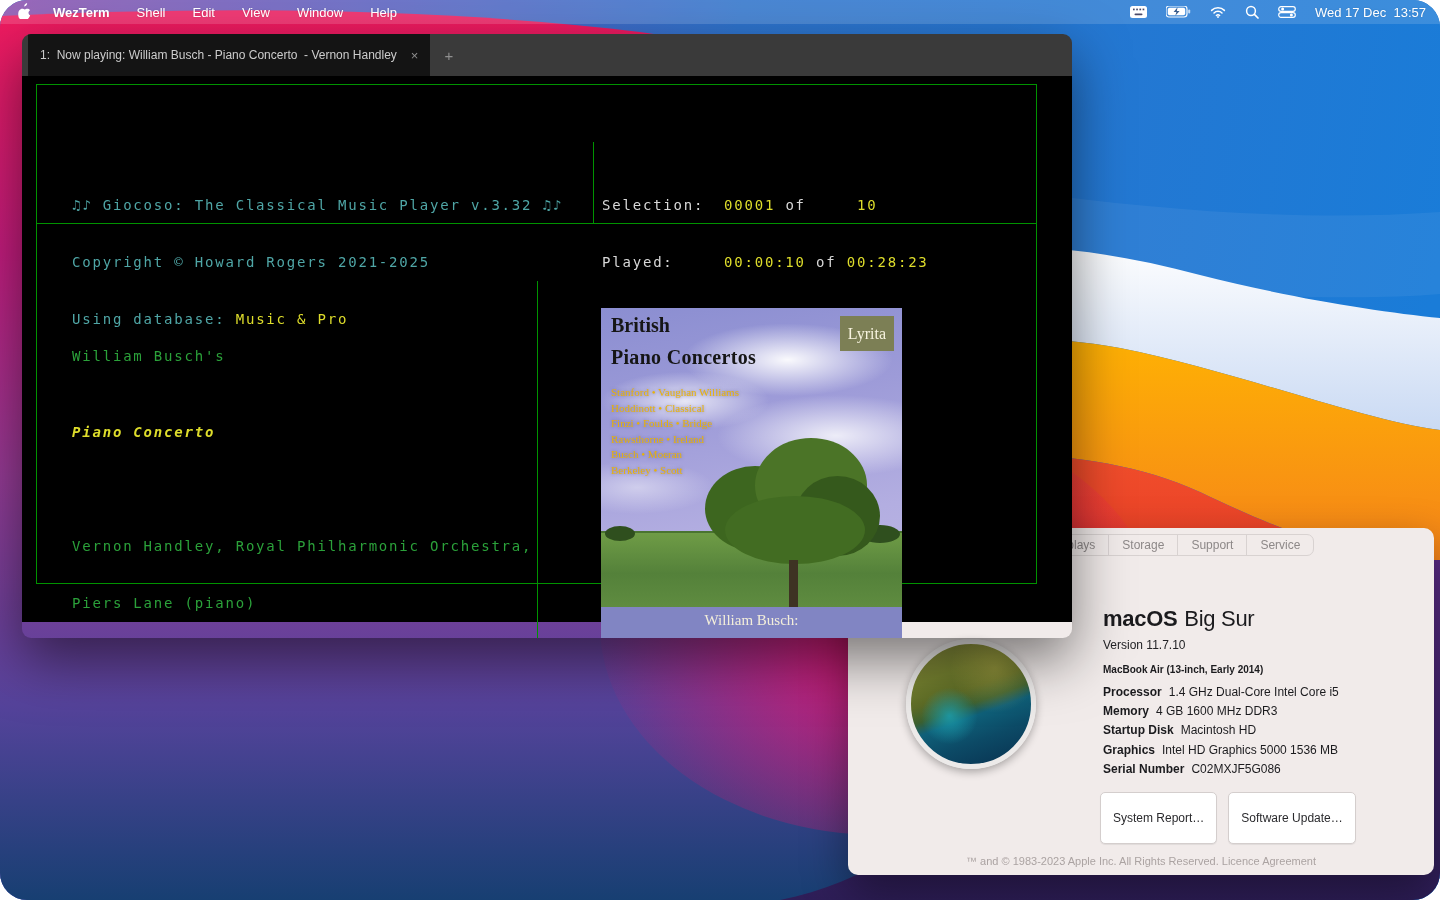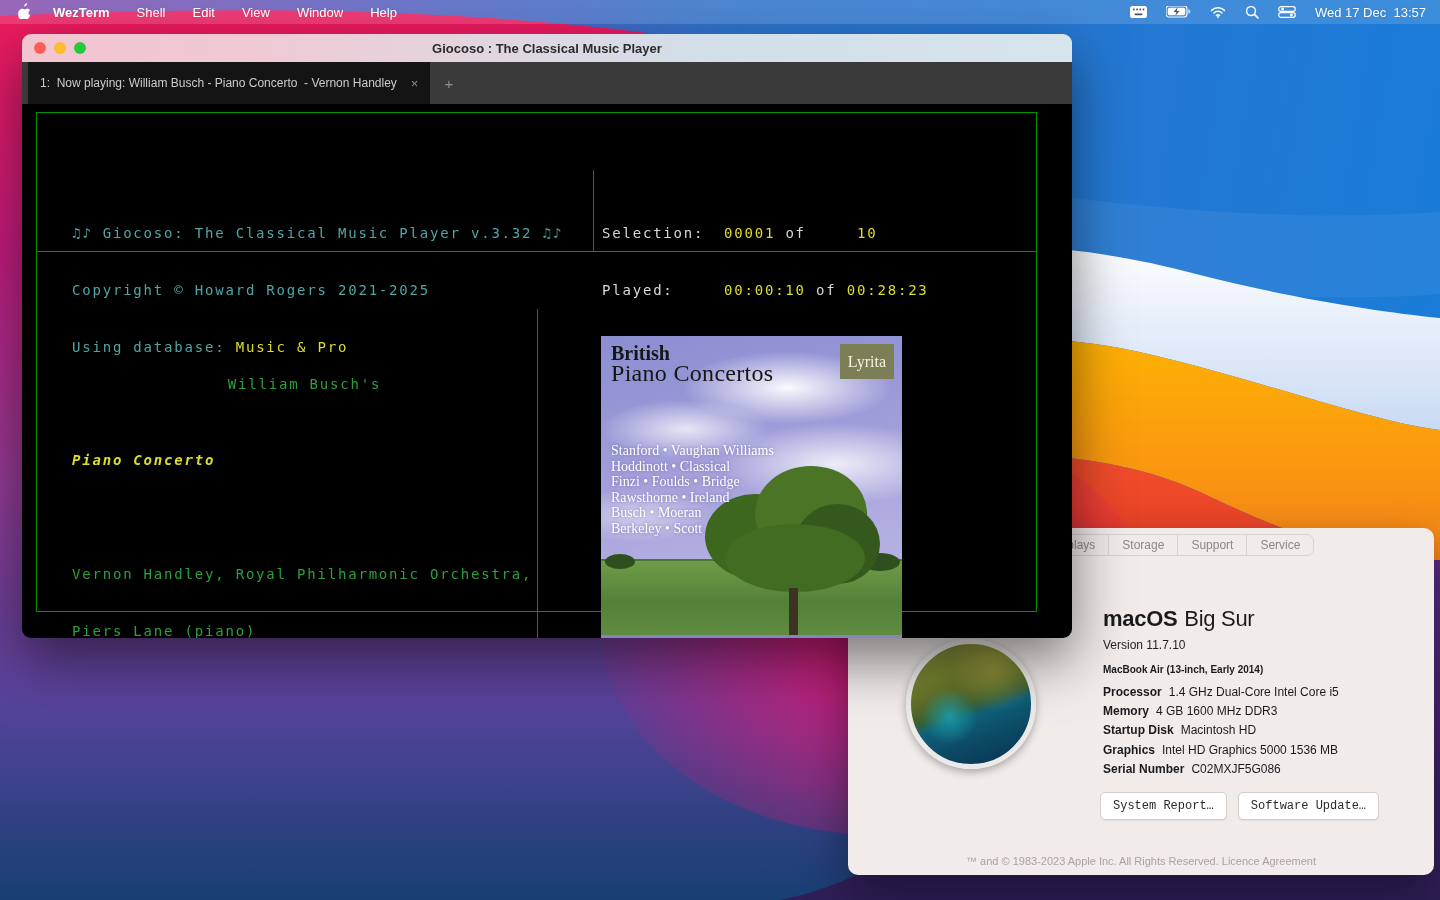--- a/index.html
+++ b/index.html
@@ -1,17 +1,17 @@
 <!DOCTYPE html>
 <html style="--term-green: #009300; --term-green-text: #2ba13a; --term-green-dim: #1d7c26; --term-teal: #4fa6a6; --term-yellow: #dedd2b; --term-value: #c9cf6d; --term-white: #d8d8d8;"><head>
 <meta charset="utf-8">
 <style>
   * { margin:0; padding:0; box-sizing:border-box; }
   html,body { width:1440px; height:900px; overflow:hidden; font-family:"Liberation Sans",sans-serif; }
-  .desktop { position:relative; width:1440px; height:900px; overflow:hidden; background:#1a6fc4; }
+  .desktop { position:relative; width:1440px; height:900px; overflow:hidden; background:#1a6fc4;border-radius:27px; }
   .wallpaper { position:absolute; inset:0; z-index:0; }
 
   
   .menubar { position:absolute; top:0; left:0; right:0; height:24px; z-index:50;
     background:rgba(255,255,255,.14); display:flex; align-items:center; color:#fff;
     font-size:13px; padding:0 14px 0 18px; }
   .menubar .mitem { margin-right:27px; text-shadow:0 0 2px rgba(0,0,0,.15); }
   .menubar .app-name { font-weight:700; }
   .mb-right { margin-left:auto; display:flex; align-items:center; gap:19px; }
   .mb-clock { white-space:pre; text-shadow:0 0 2px rgba(0,0,0,.15);text-align:center; }
@@ -43,21 +43,21 @@
   .hdr-right { flex:1; border-left:1px solid var(--term-green); padding:16px 0 0 8px; }
   .row-body { height:378px; display:flex; border-bottom:1px solid var(--term-green); }
   .body-left { width:500px; }
   .body-right { flex:1; border-left:1px solid var(--term-green); position:relative; }
 
   .tl { color:var(--term-teal); }
   .yl { color:var(--term-yellow); }
   .wh { color:var(--term-white); }
   .gr { color:var(--term-green-text); }
   .stat-label { display:inline-block; width:122px; color:var(--term-white); }
-  .composer { margin:28px 0 0 35px;text-align:center; }
+  .composer { margin:28px 0 0 35px; }
   .work { margin:19px 0 0 35px; font-style:italic; font-weight:bold; }
   .performers { margin:19px 0 0 35px; }
 
   
   .album { position:absolute; left:63px; top:27px; width:301px; height:345px; overflow:hidden;
     font-family:"Liberation Serif","DejaVu Serif",serif; letter-spacing:0; white-space:normal; }
   .album-sky { position:absolute; inset:0; background:
     radial-gradient(ellipse 150px 52px at 62% 15%, rgba(255,255,255,.95), rgba(255,255,255,0) 70%),
     radial-gradient(ellipse 120px 42px at 28% 27%, rgba(255,255,255,.75), rgba(255,255,255,0) 70%),
     radial-gradient(ellipse 170px 58px at 78% 37%, rgba(255,255,255,.8), rgba(255,255,255,0) 70%),
@@ -70,25 +70,25 @@
   .shrub.s2 { right:2px; bottom:110px; width:40px; height:18px; }
   .tree { position:absolute; left:96px; top:126px; width:190px; height:150px; }
   .blob { position:absolute; border-radius:50%; }
   .blob.b1 { left:8px; top:32px; width:100px; height:85px; background:#3d661f; }
   .blob.b2 { left:58px; top:4px; width:112px; height:95px; background:#4b7427; }
   .blob.b3 { left:98px; top:42px; width:85px; height:80px; background:#35591c; }
   .blob.b4 { left:28px; top:62px; width:140px; height:68px; background:#426c22; }
   .trunk { position:absolute; left:92px; top:126px; width:9px; height:52px; background:#3e3323; }
   .album-title { position:absolute; left:10px; top:8px; color:#161616; }
   .album-title .t1 { font-size:20px; font-weight:700; }
-  .album-title .t2 { font-size:24px; font-weight:400; margin-top:1px; letter-spacing:.3px; }
+  .album-title .t2 { font-size:20px; font-weight:700; margin-top:13px; letter-spacing:.3px; }
   .album-badge { position:absolute; top:8px; right:8px; background:#7c7f55; color:#f7f3df;
     font-size:16px; padding:8px 8px; }
-  .album-composers { position:absolute; left:10px; top:77px; color:#ffffff; font-size:14px;
-    line-height:15.6px; text-shadow:0 0 3px rgba(70,70,130,.55);margin-top:30px; }
+  .album-composers { position:absolute; left:10px; top:77px; color:#eab308; font-size:11px;
+    line-height:15.6px; text-shadow:0 0 3px rgba(70,70,130,.55); }
   .album-caption { position:absolute; left:0; right:0; bottom:0; height:46px; background:#8185c3;
     color:#f3eeda; text-align:center; font-size:15px; line-height:19px; padding-top:4px; }
 
   
   .about { position:absolute; left:848px; top:528px; width:586px; height:347px; z-index:5;
     background:#f1ebea; border-radius:10px; box-shadow:0 18px 45px rgba(0,0,0,.4); color:#1b1b1e; }
   .seg { position:absolute; left:188px; top:6px; display:flex; border:1px solid #d8d2d1;
     border-radius:7px; overflow:hidden; }
   .seg-item { padding:3px 13px; font-size:12px; color:#8d8888; border-left:1px solid #d8d2d1; }
   .seg-item:first-child { border-left:none; }
@@ -98,22 +98,22 @@
       radial-gradient(circle at 32% 60%, rgba(28,160,175,.85) 0%, rgba(28,160,175,0) 26%),
       radial-gradient(circle at 70% 20%, rgba(220,200,90,.35) 0%, rgba(220,200,90,0) 35%),
       linear-gradient(160deg,#8a8d3f 0%,#74802f 26%,#5d6c26 40%,#3c6030 50%,#0f6079 58%,#0c4a66 74%,#08304f 100%); }
   .os-line { position:absolute; left:255px; top:78px; font-size:22px; letter-spacing:-.3px; }
   .os-bold { font-weight:700; } .os-light { font-weight:300; margin-left:7px; }
   .about-version { position:absolute; left:255px; top:110px; font-size:12px; color:#232326; }
   .about-model { position:absolute; left:255px; top:136px; font-size:10px; font-weight:700; }
   .about-specs { position:absolute; left:255px; top:155px; font-size:12px; line-height:19.2px; }
   .spec-label { font-weight:700; margin-right:7px; }
   .btn-row { position:absolute; left:252px; top:264px; display:flex; gap:11px; }
-  .mac-btn { font-family:Liberation Mono, monospace; font-size:12px; color:#2a2a2d; background:#fff;
-    border:1px solid #d4cecd; border-radius:5px; padding:6px 12px; box-shadow:0 1px 1px rgba(0,0,0,.07); }
+  .mac-btn { font-family:Liberation Sans, sans-serif; font-size:12px; color:#2a2a2d; background:#fff;
+    border:1px solid #d4cecd; border-radius:5px; padding:18px 12px; box-shadow:0 1px 1px rgba(0,0,0,.07); }
   .about-footer { position:absolute; left:0; right:0; bottom:8px; text-align:center; font-size:11px;
     color:#aba3a2; }
 </style>
 </head>
 <body>
 
 <div class="desktop">
 
   <svg class="wallpaper" viewBox="0 0 1440 900" preserveAspectRatio="none">
     <defs>
@@ -240,28 +240,20 @@
       <div><span class="spec-label">Serial Number</span><span>C02MXJF5G086</span></div>
     </div>
     <div class="btn-row">
       <button class="mac-btn">System Report…</button>
       <button class="mac-btn">Software Update…</button>
     </div>
     <div class="about-footer">™ and © 1983-2023 Apple Inc. All Rights Reserved. Licence Agreement</div>
   </div>
 
   <div class="term">
-    <div class="titlebar">
-      <div class="lights">
-        <span class="light r"></span>
-        <span class="light y"></span>
-        <span class="light g"></span>
-      </div>
-      <div class="win-title">Giocoso : The Classical Music Player</div>
-    </div>
     <div class="tabbar">
       <div class="tab">
         <span class="tab-label">1:  Now playing: William Busch - Piano Concerto  - Vernon Handley</span>
         <span class="tab-close">×</span>
       </div>
       <span class="newtab">+</span>
     </div>
     <div class="termbody">
       <div class="frame">
 

